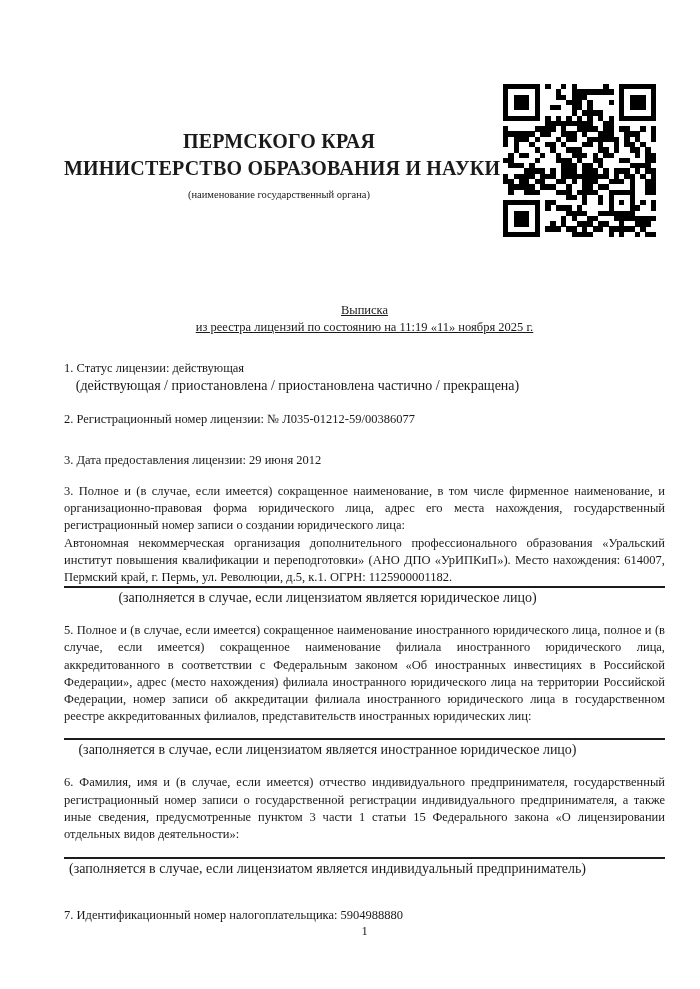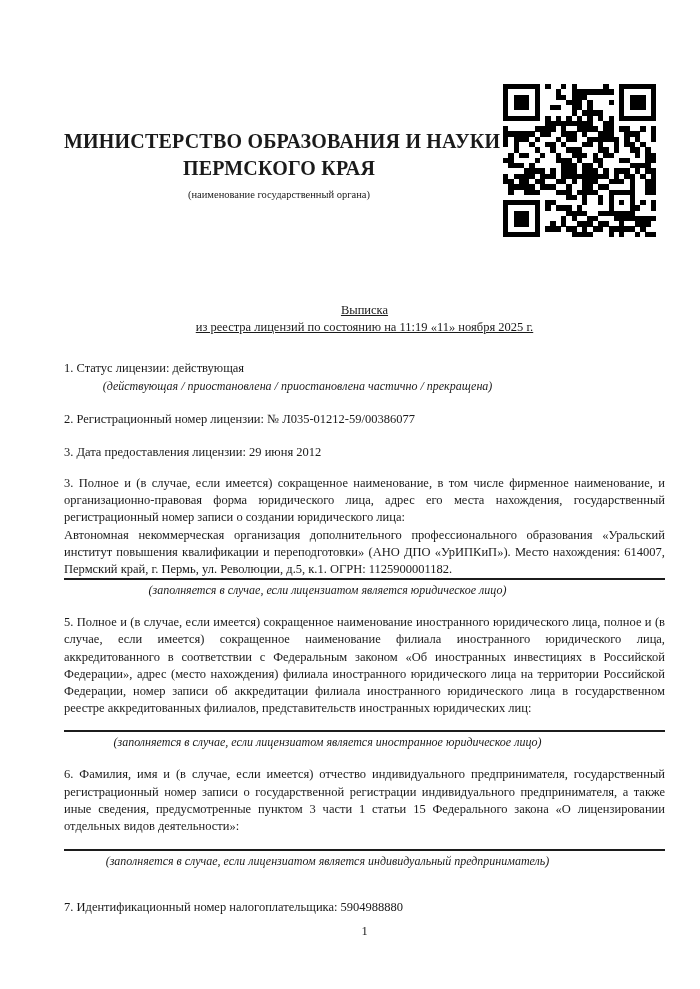--- a/index.html
+++ b/index.html
@@ -55,36 +55,35 @@
     top: 302px;
     width: 601px;
     font-size: 12.5px;
     line-height: 17.2px;
   }
   .doc-title { text-align: center; margin-bottom: 24px; text-decoration: underline; }
   .para { text-align: justify; }
   .field-line { text-align: left; }
 
   .caption-small {
-    font-size: 12px;
+    font-size: 14px;
     line-height: 12px;
     text-align: center;
-    font-style: italic;
   }
   .caption-status { width: 467px; margin-top: 2px; }
   .caption-fill   { width: 527px; margin-top: 4px; }
 
   .rule {
     border-top: 2px solid #1c1c1c;
     height: 0;
     width: 601px;
   }
 
   .mt-item2 { margin-top: 19px; }
-  .mt-item3 { margin-top: 16px; }
+  .mt-item3 { margin-top: 24px; }
   .mt-item4 { margin-top: 14px; }
   .mt-item5 { margin-top: 18px; }
   .mt-item6 { margin-top: 18px; }
   .mt-item7 { margin-top: 32px; }
   .mt-rule5 { margin-top: 13px; }
   .mt-rule6 { margin-top: 14px; }
 
   .page-number {
     position: absolute;
     left: 64px;
@@ -93,22 +92,22 @@
     text-align: center;
     font-size: 12.5px;
   }
 </style>
 </head>
 <body>
 
 <div class="page">
 
   <div class="header-block">
+    <div class="ministry-line">ПЕРМСКОГО КРАЯ</div>
     <div class="ministry-line">МИНИСТЕРСТВО ОБРАЗОВАНИЯ И НАУКИ</div>
-    <div class="ministry-line">ПЕРМСКОГО КРАЯ</div>
     <div class="ministry-caption">(наименование государственный органа)</div>
   </div>
 
   <div class="qr-code" id="qr-box">
       <svg width="153" height="153" viewBox="0 0 153 153" shape-rendering="crispEdges" fill="#000000">
         <rect x="0.00" y="0.00" width="5.33" height="5.33"></rect>
         <rect x="5.28" y="0.00" width="5.33" height="5.33"></rect>
         <rect x="10.55" y="0.00" width="5.33" height="5.33"></rect>
         <rect x="15.83" y="0.00" width="5.33" height="5.33"></rect>
         <rect x="21.10" y="0.00" width="5.33" height="5.33"></rect>

